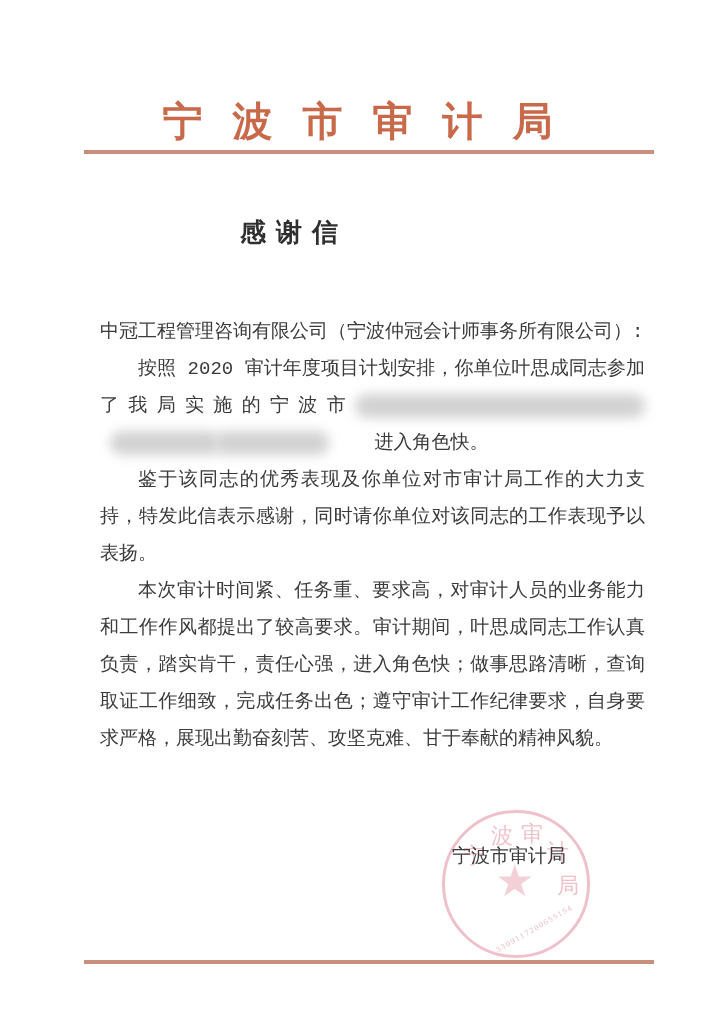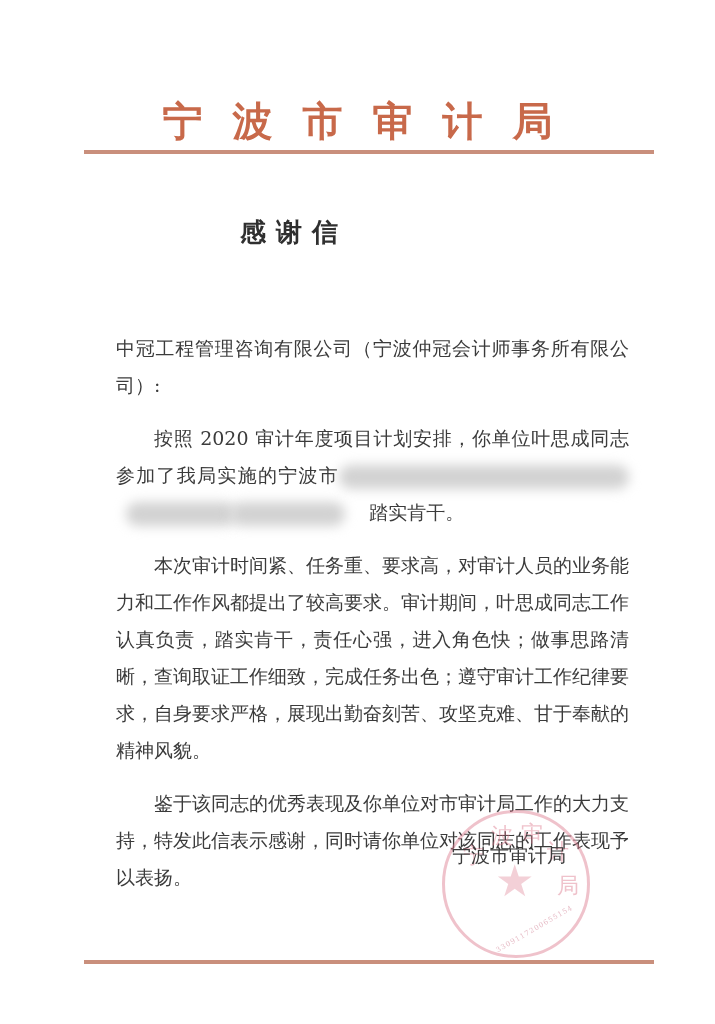--- a/index.html
+++ b/index.html
@@ -9,21 +9,21 @@
          font-size: 40px; letter-spacing: 30px; text-indent: 30px; color: #c8694a; font-weight: bold;
          line-height: 50px; }
   .rule { position: absolute; left: 84px; width: 570px; height: 4px; background: #c98f7c; }
   .rule.top { top: 150px; }
   .rule.bottom { top: 960px; }
   .letter-title { position: absolute; left: 0; width: 578px; top: 215px; text-align: center;
          font-size: 26px; font-weight: bold; letter-spacing: 10px; text-indent: 10px; color: #2f2f2f;
          font-family: "DejaVu Sans", sans-serif; }
   .body-text { position: absolute; left: 100px; width: 545px; top: 314px; font-size: 19px;
          line-height: 37px; color: #3b3b3b; }
-  .body-text p { margin: 16px; text-align: justify; }
+  .body-text p { margin: 0; text-align: justify; font-family: Liberation Mono, monospace; }
   .indent { text-indent: 38px; }
   .blur { display: inline-block; height: 24px; vertical-align: middle; border-radius: 12px;
           background: #d2d2d2; filter: blur(6px); }
   .signature { position: absolute; left: 430px; top: 838px; font-size: 19px; line-height: 34px; color: #3b3b3b; }
   .sig-org { padding-left: 22px; }
   .seal { position: absolute; left: 442px; top: 810px; width: 142px; height: 142px; border-radius: 50%;
           border: 3px solid rgba(220,120,140,0.45); pointer-events: none; }
   .seal-star { position: absolute; left: 50px; top: 42px; font-size: 44px; color: rgba(220,120,140,0.35); }
   .seal-char { position: absolute; font-size: 22px; color: rgba(220,120,140,0.45); }
   .seal-code { position: absolute; left: 46px; top: 112px; font-size: 7px; color: rgba(210,130,150,0.55);
@@ -32,23 +32,23 @@
 </head>
 <body>
 
 <div class="header-title">宁波市审计局</div>
 <div class="rule top"></div>
 
 <div class="letter-title">感谢信</div>
 
 <div class="body-text">
   <p>中冠工程管理咨询有限公司（宁波仲冠会计师事务所有限公司）:</p>
-  <p class="indent"><span>按照 2020 审计年度项目计划安排，你单位叶思成同志参加了我局实施的宁波市</span><span class="blur" style="width:290px"></span><span class="blur" style="width:110px;margin-left:10px"></span><span class="blur" style="width:115px;margin-left:-6px"></span>&nbsp;&nbsp;&nbsp;&nbsp;<span>踏实肯干。</span></p>
+  <p class="indent"><span>按照 2020 审计年度项目计划安排，你单位叶思成同志参加了我局实施的宁波市</span><span class="blur" style="width:290px"></span><span class="blur" style="width:110px;margin-left:10px"></span><span class="blur" style="width:115px;margin-left:-6px"></span>&nbsp;&nbsp;&nbsp;&nbsp;<span>进入角色快。</span></p>
+  <p class="indent">鉴于该同志的优秀表现及你单位对市审计局工作的大力支持，特发此信表示感谢，同时请你单位对该同志的工作表现予以表扬。</p>
   <p class="indent">本次审计时间紧、任务重、要求高，对审计人员的业务能力和工作作风都提出了较高要求。审计期间，叶思成同志工作认真负责，踏实肯干，责任心强，进入角色快；做事思路清晰，查询取证工作细致，完成任务出色；遵守审计工作纪律要求，自身要求严格，展现出勤奋刻苦、攻坚克难、甘于奉献的精神风貌。</p>
-  <p class="indent">鉴于该同志的优秀表现及你单位对市审计局工作的大力支持，特发此信表示感谢，同时请你单位对该同志的工作表现予以表扬。</p>
 </div>
 
 <div class="seal">
   <span class="seal-char" style="left:18px;top:28px">宁</span>
   <span class="seal-char" style="left:46px;top:8px">波</span>
   <span class="seal-char" style="left:76px;top:6px">审</span>
   <span class="seal-char" style="left:102px;top:24px">计</span>
   <span class="seal-char" style="left:112px;top:58px">局</span>
   <span class="seal-star">★</span>
   <span class="seal-code">3309117200655154</span>

